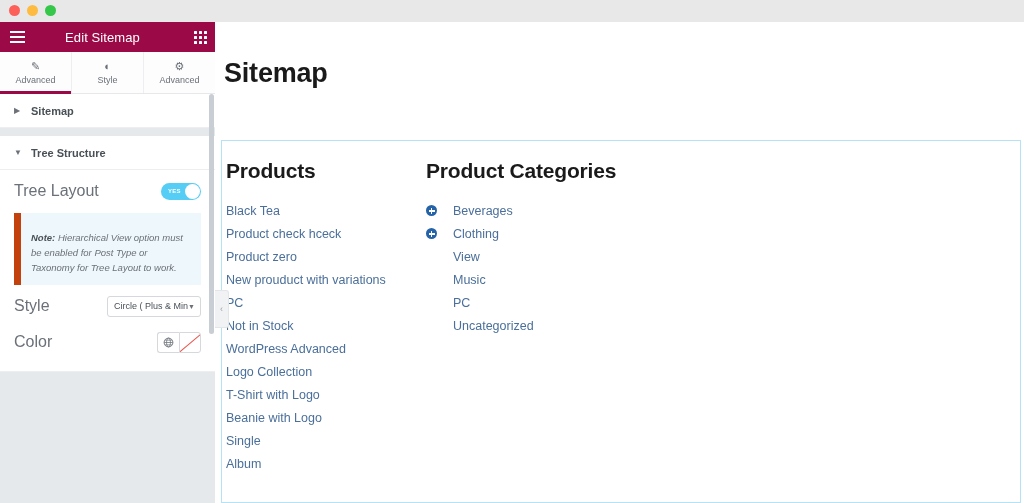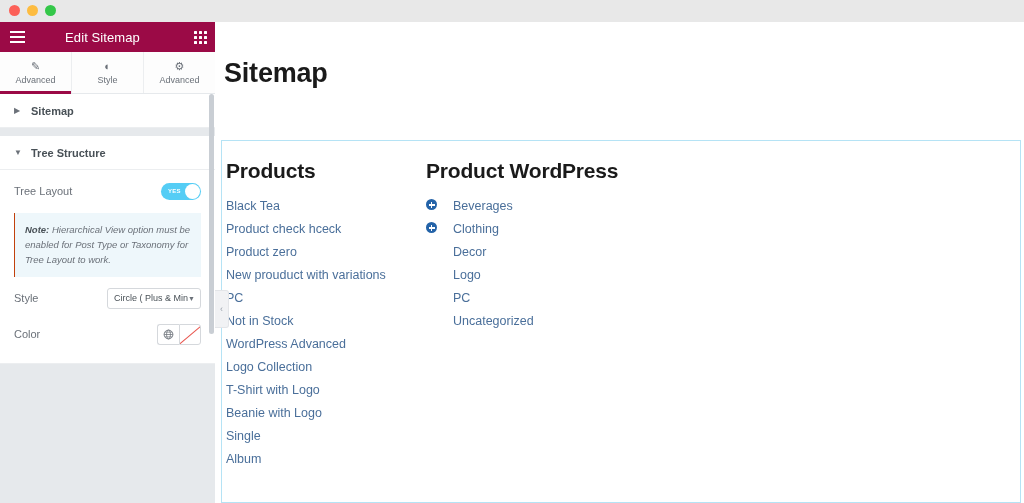--- a/index.html
+++ b/index.html
@@ -100,43 +100,43 @@
   #section-body {
     background: #ffffff;
     padding: 0 14px 14px 14px;
     border-bottom: 1px solid #eceef0;
   }
 
   .field-row {
     display: flex; align-items: center; justify-content: space-between;
     min-height: 36px; padding-top: 6px;
   }
-  .field-label { font-size: 11px; color: #6b7179; }
+  .field-label { font-size: 16px; color: #6b7179; }
 
   
   .switch {
     width: 40px; height: 17px; border-radius: 9px;
     background: #55cdf5; position: relative; cursor: pointer;
     display:flex; align-items:center;
   }
   .switch .sw-text {
     font-size: 6px; color: #ffffff; font-weight: bold;
     margin-left: 7px; letter-spacing: .3px;
   }
   .switch .knob {
     position: absolute; right: 1px; top: 1px;
     width: 15px; height: 15px; border-radius: 50%;
     background: #ffffff;
   }
 
   
   #note-box {
     background: #eef7fb;
-    border-left: 1px solid #c2410c;
-    padding: 9px 10px 10px 10px;
+    border-left: 7px solid #c2410c;
+    padding: 17px 10px 10px 10px;
     margin-top: 7px;
   }
   #note-box p {
     font-size: 9.5px; line-height: 15px; color: #6b7179;
     font-style: italic;
   }
   #note-box b { font-style: italic; color: #495157; }
 
   
   .select-box {
@@ -194,21 +194,21 @@
   }
   .sitemap-columns { display: flex; }
   .sitemap-col { }
   .sitemap-col.col-products { width: 200px; }
   .sitemap-col.col-categories { width: 300px; }
   .col-title {
     font-size: 21px; font-weight: bold; color: #1a1a1a;
     margin-bottom: 16px; letter-spacing: -.2px;
   }
   .sitemap-list { list-style: none; }
-  .sitemap-list li { display: flex; align-items: flex-start; height: 23px; gap: 6px; }
+  .sitemap-list li { display: flex; align-items: center; height: 23px; gap: 6px; }
   .sitemap-list a {
     font-size: 12.5px; color: #4a6f9a; text-decoration: none; cursor: pointer;
   }
   .plus-icon {
     width: 11px; height: 11px; flex: 0 0 11px;
     border-radius: 50%; background: #2463a8;
     position: relative; cursor: pointer;
   }
   .plus-icon::before, .plus-icon::after {
     content: ""; position: absolute; background: #ffffff;
@@ -380,37 +380,37 @@
             <li>
                 <a>Single</a>
               </li>
             <li>
                 <a>Album</a>
               </li>
           </ul>
         </div>
 
         <div class="sitemap-col col-categories">
-          <div class="col-title">Product WordPress</div>
+          <div class="col-title">Product Categories</div>
           <ul class="sitemap-list indent-list">
             <li>
               <span class="plus-icon"></span>
               <a>Beverages</a>
             </li>
             <li>
               <span class="plus-icon"></span>
               <a>Clothing</a>
             </li>
             <li class="no-icon">
               <span class="icon-spacer"></span>
-              <a>Decor</a>
+              <a>View</a>
             </li>
             <li class="no-icon">
               <span class="icon-spacer"></span>
-              <a>Logo</a>
+              <a>Music</a>
             </li>
             <li class="no-icon">
               <span class="icon-spacer"></span>
               <a>PC</a>
             </li>
             <li class="no-icon">
               <span class="icon-spacer"></span>
               <a>Uncategorized</a>
             </li>
           </ul>

